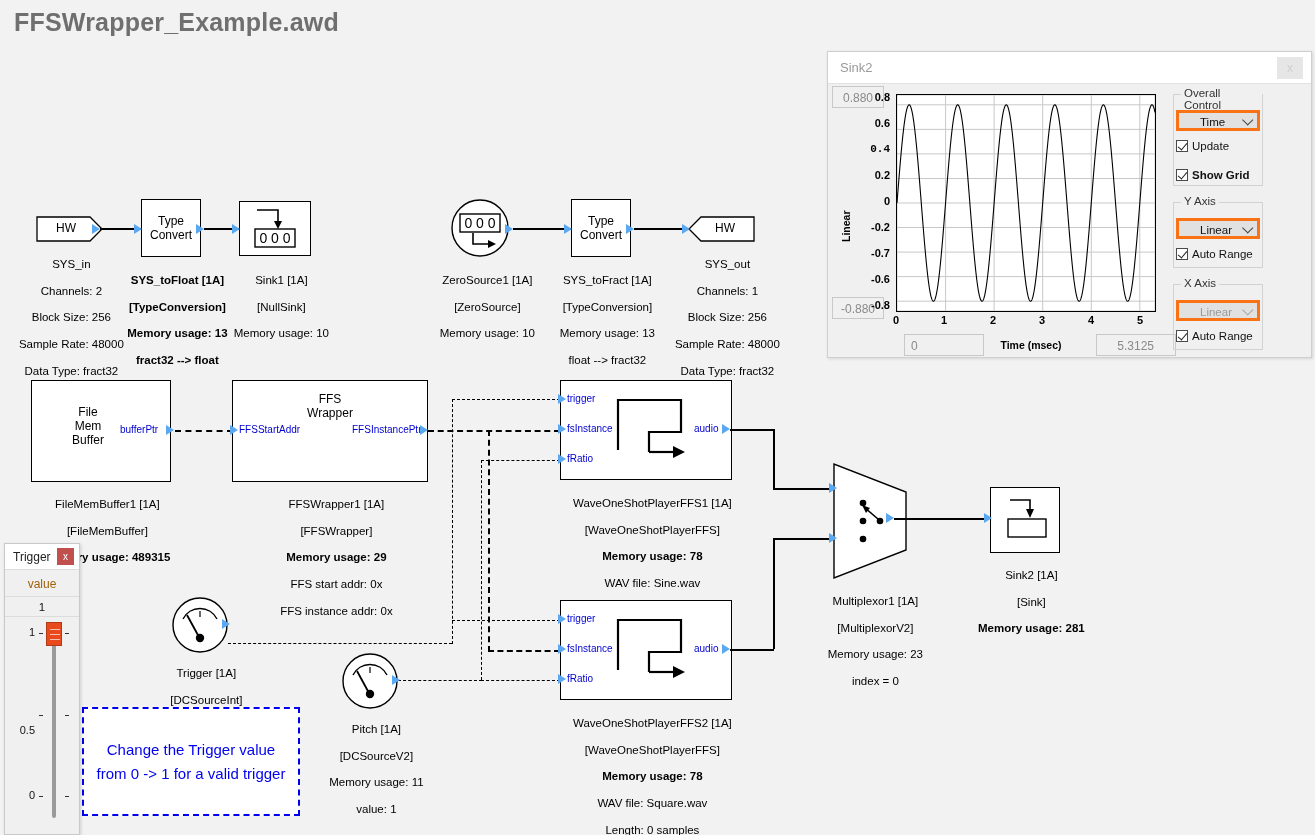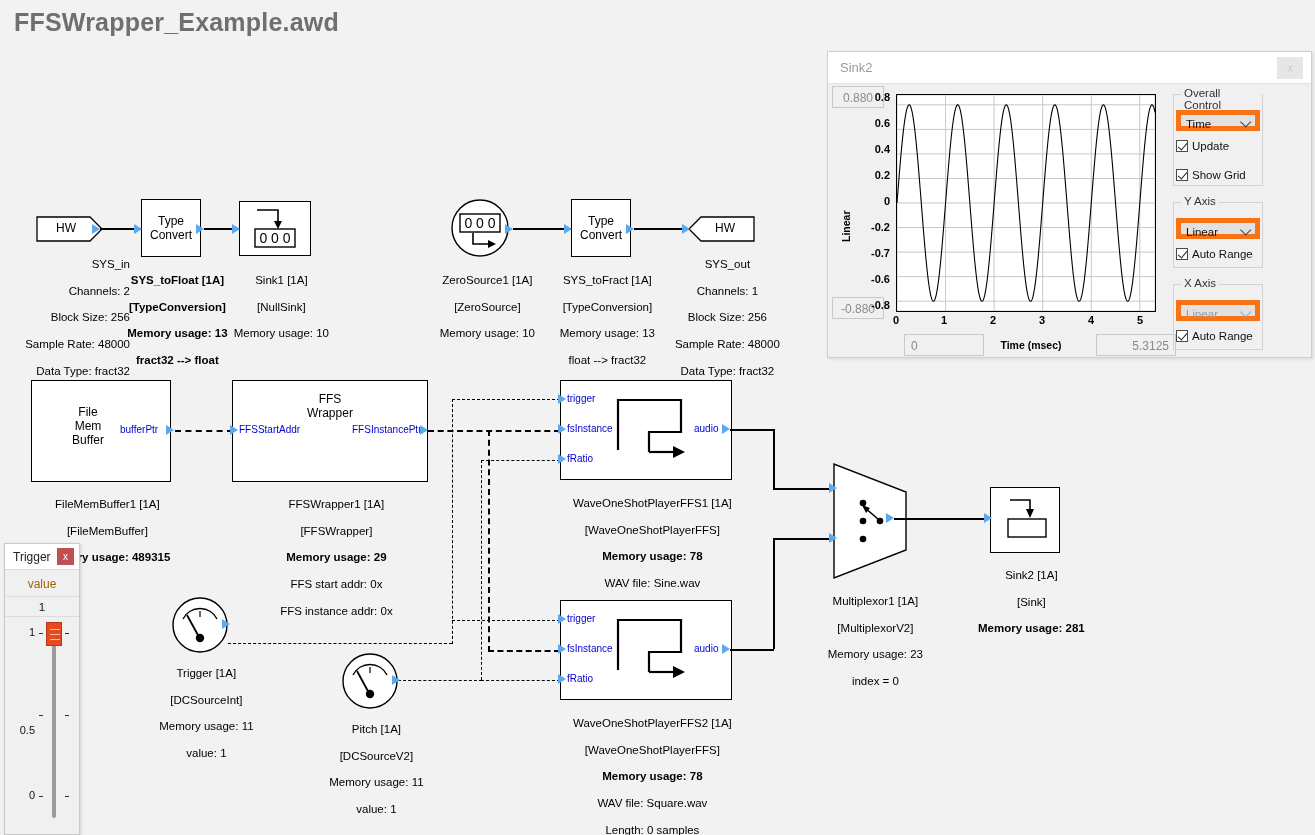--- a/index.html
+++ b/index.html
@@ -79,22 +79,22 @@
     color:#8a8a8a; font-size:12px; text-align:center;
   }
   .group {
     position:absolute; border:1px solid #d2d2d2;
   }
   .group-title {
     position:absolute; background:#f0f0f0; font-size:11.5px; color:#333;
     padding:0 3px; top:-8px; left:7px;
   }
   .combo {
-    position:absolute; height:21px; background:#e1e1e1; border:5px solid #f97316;
-    font-size:11.5px; color:#111; line-height:19px; padding-left:5px;
+    position:absolute; height:21px; background:#e1e1e1; border:3px solid #f97316;
+    font-size:11.5px; color:#111; line-height:19px; padding-left:21px;
   }
   .combo.disabled { color:#9a9a9a; }
   .combo .chev {
     position:absolute; right:6px; top:5px; width:8px; height:8px;
     border-right:1.4px solid #444; border-bottom:1.4px solid #444;
     transform:rotate(45deg) translate(-1px,-2px);
   }
   .combo.disabled .chev { border-color:#a8a8a8; }
   .chk-row { position:absolute; font-size:11.5px; color:#111; }
   .chkbox {
@@ -169,21 +169,21 @@
 <div id="canvas">
 
   <div class="doc-title">FFSWrapper_Example.awd</div>
 
   <svg style="position:absolute;left:36px;top:216px;" width="68" height="26">
     <polygon points="1,1 54,1 66,13 54,25 1,25" fill="#fff" stroke="#000" stroke-width="1.3"></polygon>
   </svg>
   <div class="inner-txt" style="left:36px;top:221px;width:60px;">HW</div>
   <div class="tri" style="left:92px;top:224px;"></div>
   <div class="wire wire-h" style="left:100px;top:228px;width:42px;height:2.4px;"></div>
-  <div class="lbl" style="left:0px;top:245px;width:130px;text-align:right;">
+  <div class="lbl" style="left:0px;top:245px;width:130px;">
     <span>SYS_in</span><br>
     <span>Channels: 2</span><br>
     <span>Block Size: 256</span><br>
     <span>Sample Rate: 48000</span><br>
     <span>Data Type: fract32</span>
   </div>
 
   <div class="box" style="left:141px;top:199px;width:60px;height:58px;"></div>
   <div class="inner-txt" style="left:141px;top:214px;width:60px;">Type<br>Convert</div>
   <div class="tri" style="left:134px;top:224px;"></div>
@@ -399,20 +399,21 @@
     <circle cx="28" cy="41" r="4.2" fill="#000"></circle>
   </svg>
   <div class="tri" style="left:392px;top:675px;"></div>
   <div class="lbl" style="left:310px;top:710px;width:120px;">
     <span>Pitch [1A]</span><br>
     <span>[DCSourceV2]</span><br>
     <span>Memory usage: 11</span><br>
     <span>value: 1</span>
   </div>
 
+  <div class="note">Change the Trigger value from 0 -&gt; 1 for a valid trigger</div>
 
   <div class="trigpanel">
     <div class="trig-head"></div>
     <div class="trig-title">Trigger</div>
     <div class="trig-x">x</div>
     <div class="trig-valuelabel">value</div>
     <div class="trig-valuenum">1</div>
 
     <div class="slider-track"></div>
     <div class="slider-handle">
@@ -432,27 +433,27 @@
   </div>
 
   <div class="plotwin">
     <div class="plot-titlebar"></div>
     <div class="plot-title">Sink2</div>
     <div class="plot-close">x</div>
 
     <div class="ovl-box" style="left:4px;top:34px;width:52px;height:22px;line-height:22px;">0.880</div>
     <div class="ovl-box" style="left:4px;top:245px;width:52px;height:22px;line-height:22px;">-0.880</div>
     <div class="ovl-box" style="left:76px;top:282px;width:80px;height:22px;line-height:22px;text-align:left;padding-left:6px;">0</div>
-    <div class="ovl-box" style="left:268px;top:282px;width:80px;height:22px;line-height:22px;text-align:right;padding-right:6px;">5.3125</div>
+    <div class="ovl-box" style="left:268px;top:282px;width:80px;height:22px;line-height:22px;text-align:right;padding-right:21px;">5.3125</div>
 
     <div class="ylabel-rot" style="left:12px;top:190px;">Linear</div>
 
     <div class="axis-tick" style="left:30px;top:39px;width:32px;">0.8</div>
     <div class="axis-tick" style="left:30px;top:65px;width:32px;">0.6</div>
-    <div class="axis-tick" style="left:30px;top:91px;width:32px;">0.4</div>
+    <div class="axis-tick" style="left:30px;top:91px;width:32px;font-family:Liberation Mono, monospace;">0.4</div>
     <div class="axis-tick" style="left:30px;top:117px;width:32px;">0.2</div>
     <div class="axis-tick" style="left:30px;top:143px;width:32px;">0</div>
     <div class="axis-tick" style="left:26px;top:169px;width:36px;">-0.2</div>
     <div class="axis-tick" style="left:26px;top:195px;width:36px;">-0.7</div>
     <div class="axis-tick" style="left:26px;top:221px;width:36px;">-0.6</div>
     <div class="axis-tick" style="left:26px;top:247px;width:36px;">-0.8</div>
 
     <svg id="plot-svg" style="position:absolute;left:68px;top:42px;" width="260" height="218">
       <rect x="0.5" y="0.5" width="259" height="217" fill="#fff" stroke="#000" stroke-width="1.2"></rect>
       <g id="plot-grid" stroke="#c8c8c8" stroke-width="1">
@@ -485,21 +486,21 @@
     <div class="group" style="left:345px;top:42px;width:90px;height:92px;">
       <div class="group-title">Overall Control</div>
     </div>
     <div class="combo" style="left:348px;top:58px;width:84px;">
       <span>Time</span>
       <span class="chev"></span>
     </div>
     <div class="chk-row" style="left:348px;top:88px;">
       <span class="chkbox"></span><span>Update</span>
     </div>
-    <div class="chk-row" style="left:348px;top:117px;">
+    <div class="chk-row" style="left:348px;top:117px;font-weight:bold;">
       <span class="chkbox"></span><span>Show Grid</span>
     </div>
 
     <div class="group" style="left:345px;top:150px;width:90px;height:66px;">
       <div class="group-title">Y Axis</div>
     </div>
     <div class="combo" style="left:348px;top:166px;width:84px;">
       <span>Linear</span>
       <span class="chev"></span>
     </div>

